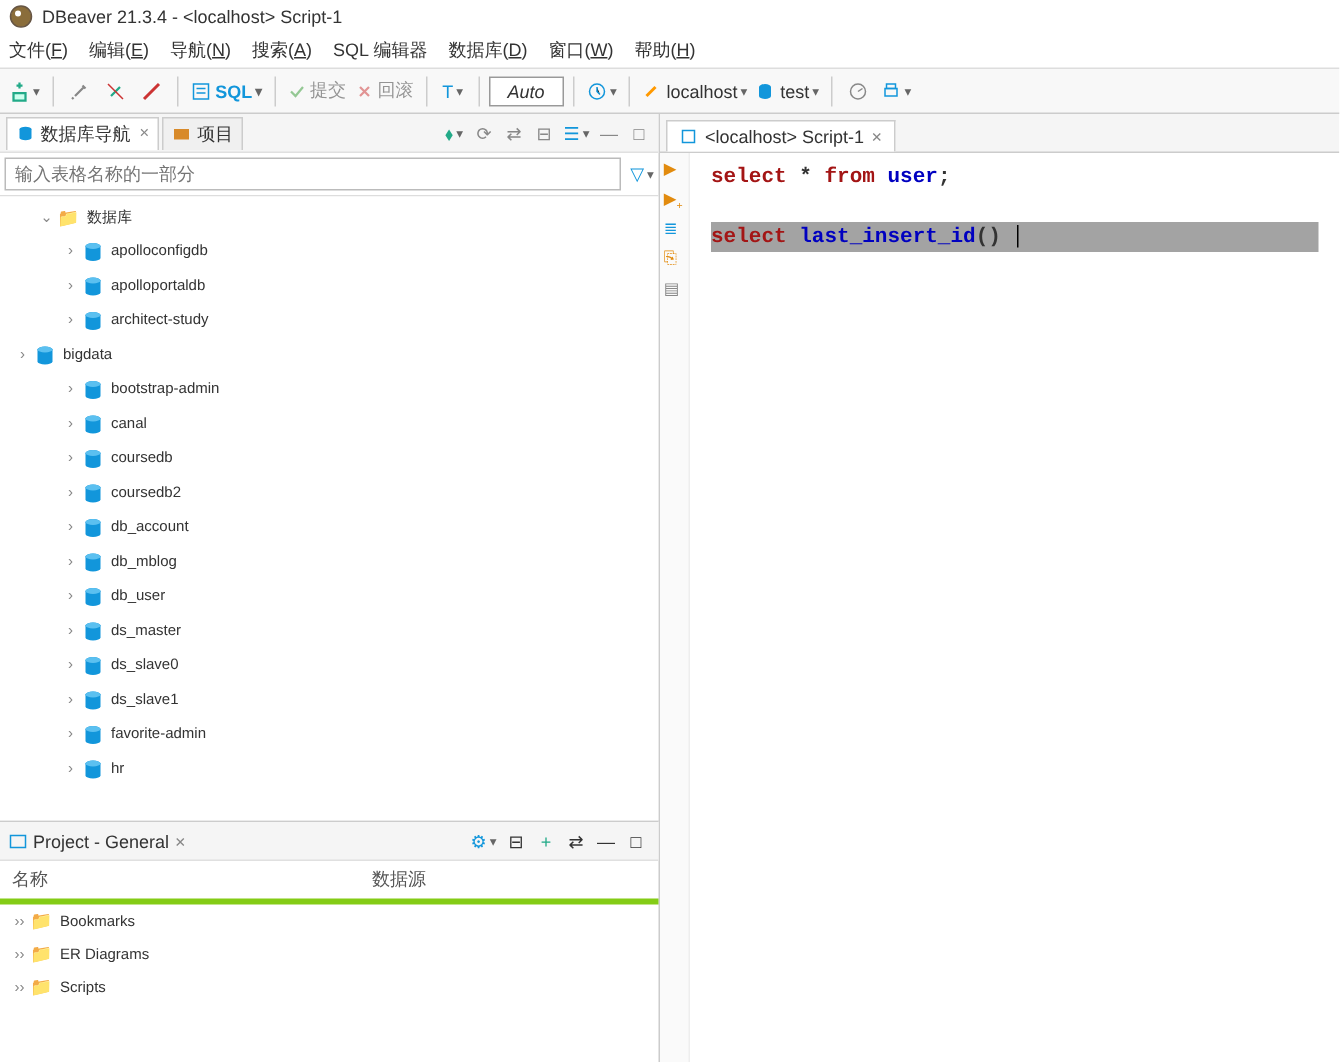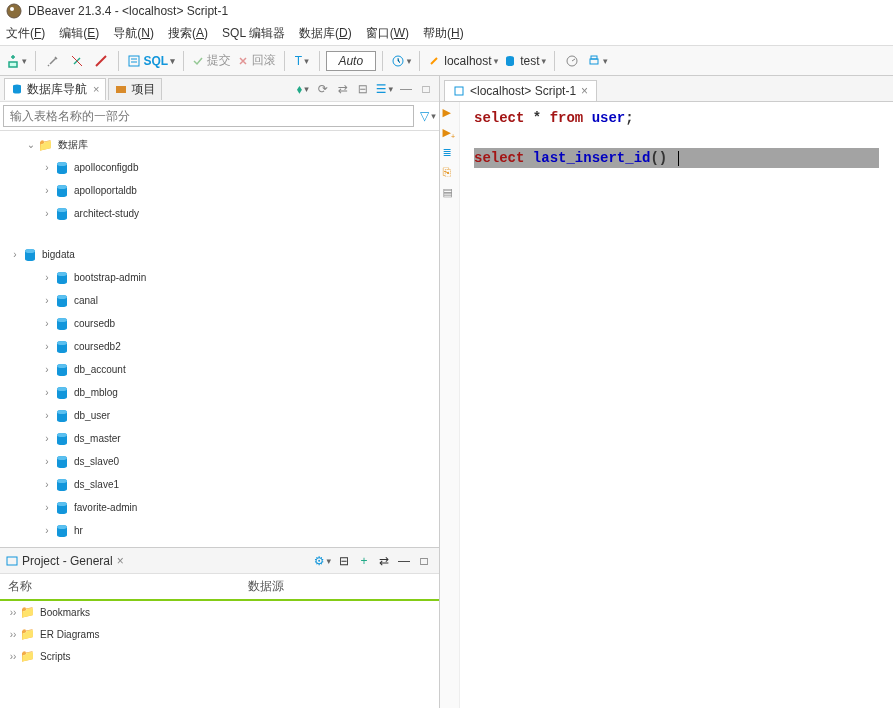--- a/index.html
+++ b/index.html
@@ -29,21 +29,21 @@
 .tree-row { display: flex; align-items: center; height: 23px; padding-left: 8px; cursor: default; }
 .arrow { width: 14px; color: #888; font-size: 10px; text-align: center; }
 .db-icon { width: 16px; height: 16px; display: inline-flex; align-items: center; justify-content: center; margin-right: 4px; }
 .folder-icon { color: #d88a2a; }
 .cyl { color: #1296db; }
 .tree-label { font-size: 10px; }
 .collapsed .arrow::before { content: "›"; }
 .expanded .arrow::before { content: "⌄"; }
 .project-panel { height: 160px; display: flex; flex-direction: column; }
 .proj-head { height: 26px; display: flex; align-items: center; padding: 0 6px; border-bottom: 1px solid #e0e0e0; background: #f5f5f5; }
-.proj-cols { display: flex; padding: 4px 8px; color: #555; border-bottom: 2px solid #84cc16; }
+.proj-cols { display: flex; padding: 4px 8px; color: #555; border-bottom: 4px solid #84cc16; }
 .proj-cols div:first-child { width: 240px; }
 .proj-tree { flex: 1; overflow: auto; }
 .proj-row { display: flex; align-items: center; height: 22px; padding-left: 6px; }
 .right-pane { flex: 1; display: flex; flex-direction: column; }
 .editor-tabs { height: 26px; display: flex; align-items: flex-end; padding: 0 4px; background: #f5f5f5; border-bottom: 1px solid #ccc; }
 .etab { display: inline-flex; align-items: center; gap: 5px; padding: 3px 8px; background: #fff; border: 1px solid #ccc; border-bottom: none; font-size: 12px; }
 .etab .x { color: #888; }
 .editor-body { flex: 1; display: flex; }
 .gutter { width: 20px; background: #fafafa; border-right: 1px solid #eee; display: flex; flex-direction: column; align-items: center; padding-top: 4px; gap: 6px; }
 .gutter .g-icon { width: 14px; height: 14px; color: #d88a2a; font-size: 11px; }
@@ -239,21 +239,21 @@
               <span class="arrow"></span>
               <span class="db-icon cyl">
                 <svg width="14" height="14">
                   <ellipse cx="7" cy="3" rx="5" ry="2" fill="#1296db"></ellipse>
                   <path d="M2 3v8a5 2 0 0010 0V3" fill="#1296db"></path>
                   <ellipse cx="7" cy="3" rx="5" ry="2" fill="#5bc0f0"></ellipse>
                 </svg>
               </span>
               <span class="tree-label">architect-study</span>
             </div>
-            <div class="tree-row collapsed" style=" margin-top: 18px;">
+            <div class="tree-row collapsed" style="">
               <span class="arrow"></span>
               <span class="db-icon cyl">
                 <svg width="14" height="14">
                   <ellipse cx="7" cy="3" rx="5" ry="2" fill="#1296db"></ellipse>
                   <path d="M2 3v8a5 2 0 0010 0V3" fill="#1296db"></path>
                   <ellipse cx="7" cy="3" rx="5" ry="2" fill="#5bc0f0"></ellipse>
                 </svg>
               </span>
               <span class="tree-label">bigdata</span>
             </div>

